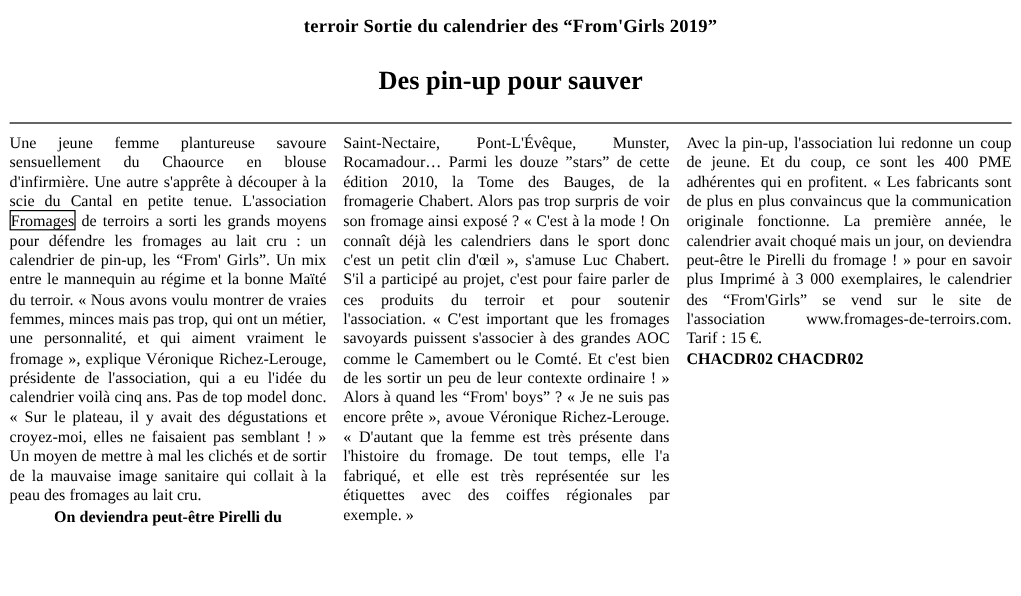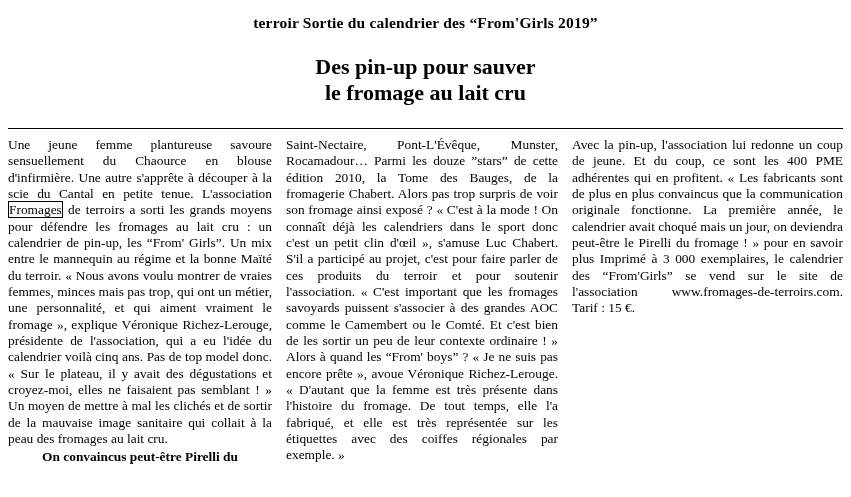--- a/index.html
+++ b/index.html
@@ -104,34 +104,34 @@
 
 <div class="page">
 
   <div class="kicker">
     <span class="kicker-lead">terroir</span>
     <span>Sortie du calendrier des “From'Girls 2019”</span>
   </div>
 
   <h1 class="headline">
     <span class="hl-line">Des pin-up pour sauver</span>
-    <span class="hl-line">le fromage au lait cru</span>
   </h1>
 
   <hr class="rule">
 
   <div class="columns">
 
     <div class="col col-1">
       <p><span>Une jeune femme plantureuse savoure sensuellement du Chaource en blouse d'infirmière. Une autre s'apprête à découper à la scie du Cantal en petite tenue. L'association </span><span class="boxed">Fromages</span><span> de terroirs a sorti les grands moyens pour défendre les fromages au lait cru&nbsp;: un calendrier de pin-up, les “From' Girls”. Un mix entre le mannequin au régime et la bonne Maïté du terroir. «&nbsp;Nous avons voulu montrer de vraies femmes, minces mais pas trop, qui ont un métier, une personnalité, et qui aiment vraiment le fromage&nbsp;», explique Véronique Richez-Lerouge, présidente de l'association, qui a eu l'idée du calendrier voilà cinq ans. Pas de top model donc. «&nbsp;Sur le plateau, il y avait des dégustations et croyez-moi, elles ne faisaient pas semblant&nbsp;!&nbsp;» Un moyen de mettre à mal les clichés et de sortir de la mauvaise image sanitaire qui collait à la peau des fromages au lait cru.</span></p>
-      <span class="bold-tail">On convaincus peut-être Pirelli du</span>
+      <span class="bold-tail">On deviendra peut-être Pirelli du</span>
     </div>
 
     <div class="col col-2">
       <p>Saint-Nectaire, Pont-L'Évêque, Munster, Rocamadour… Parmi les douze ”stars” de cette édition 2010, la Tome des Bauges, de la fromagerie Chabert. Alors pas trop surpris de voir son fromage ainsi exposé&nbsp;? «&nbsp;C'est à la mode&nbsp;! On connaît déjà les calendriers dans le sport donc c'est un petit clin d'œil&nbsp;», s'amuse Luc Chabert. S'il a participé au projet, c'est pour faire parler de ces produits du terroir et pour soutenir l'association. «&nbsp;C'est important que les fromages savoyards puissent s'associer à des grandes AOC comme le Camembert ou le Comté. Et c'est bien de les sortir un peu de leur contexte ordinaire&nbsp;!&nbsp;» Alors à quand les “From' boys”&nbsp;? «&nbsp;Je ne suis pas encore prête&nbsp;», avoue Véronique Richez-Lerouge. «&nbsp;D'autant que la femme est très présente dans l'histoire du fromage. De tout temps, elle l'a fabriqué, et elle est très représentée sur les étiquettes avec des coiffes régionales par exemple.&nbsp;»</p>
     </div>
 
     <div class="col col-3">
       <p><span>Avec la pin-up, l'association lui redonne un coup de jeune. Et du coup, ce sont les 400 PME adhérentes qui en profitent. «&nbsp;Les fabricants sont de plus en plus convaincus que la communication originale fonctionne. La première année, le calendrier avait choqué mais un jour, on deviendra peut-être le Pirelli du fromage&nbsp;!&nbsp;» pour en savoir plus Imprimé à 3&nbsp;000 exemplaires, le calendrier des “From'Girls” se vend sur le site de l'association </span><span class="url">www.fromages-de-terroirs.com</span><span>. Tarif&nbsp;: 15&nbsp;€.</span></p>
+      <p class="signature">CHACDR02 CHACDR02</p>
     </div>
 
   </div>
 </div>
 
 </body></html>

